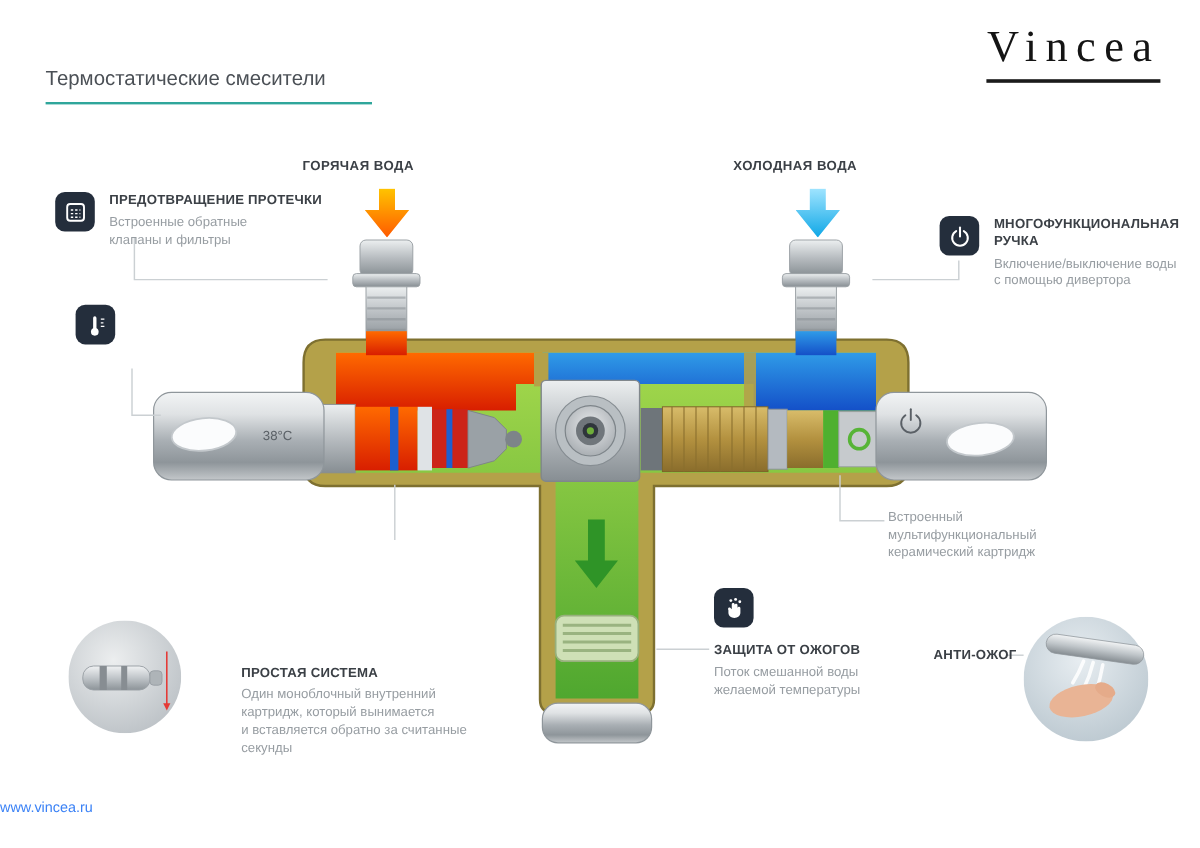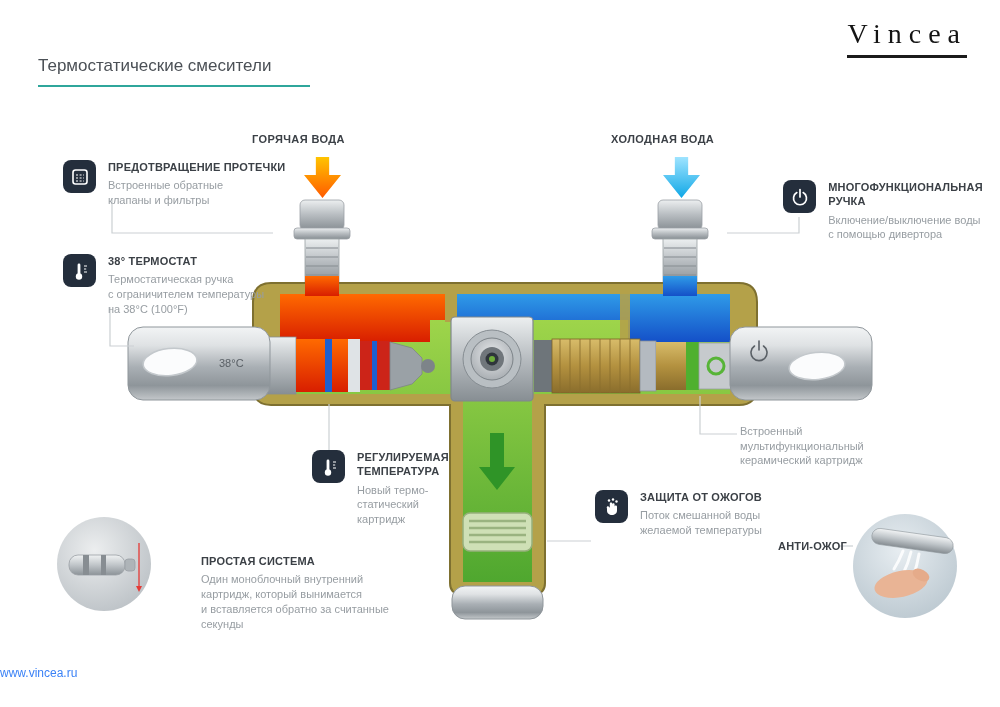--- a/index.html
+++ b/index.html
@@ -1,21 +1,21 @@
 <!DOCTYPE html>
 <html><head>
 <meta charset="utf-8">
 <style>
   html,body{margin:0;padding:0;background:#fff;}
   .page{position:relative;width:1000px;height:707px;background:#ffffff;overflow:hidden;
         font-family:"Liberation Sans",sans-serif;}
   .abs{position:absolute;}
   .header-title{font-size:17px;color:#4b5056;display:inline-block;padding-bottom:9px;
         border-bottom:2px solid #2fa69b;width:272px;margin-top:28px;}
-  .brand{font-family:"Liberation Serif",serif;font-size:28px;color:#141414;letter-spacing:7px;
+  .brand{font-family:"Liberation Serif",serif;font-size:37px;color:#141414;letter-spacing:7px;
         display:inline-block;padding-bottom:5px;border-bottom:3px solid #1b1b1b;}
   .water-label{font-size:11px;font-weight:bold;color:#3b4046;letter-spacing:.4px;text-align:left;width:140px;}
   .arrow{width:37px;height:41px;clip-path:polygon(32% 0,68% 0,68% 44%,100% 44%,50% 100%,0 44%,32% 44%);}
   .arrow.hot{background:linear-gradient(#ffc400,#ff5a00);}
   .arrow.cold{background:linear-gradient(#9fe4ff,#0fa7e6);}
   .callout{display:flex;gap:12px;align-items:flex-start;}
   .icon-badge{flex:0 0 auto;width:33px;height:33px;border-radius:8px;background:#242e3c;
         display:flex;align-items:center;justify-content:center;}
   .callout-title{font-size:11px;font-weight:bold;color:#3b4046;line-height:1.3;letter-spacing:.2px;white-space:pre-line;}
   .callout-desc{font-size:11px;color:#979da2;line-height:1.34;white-space:pre-line;margin-top:4px;}
@@ -163,47 +163,41 @@
       <polyline points="273,233 112,233 112,198"></polyline>
       <polyline points="110,307 110,346 134,346"></polyline>
       <polyline points="727,233 799,233 799,217"></polyline>
       <polyline points="700,396 700,434 737,434"></polyline>
       <polyline points="329,404 329,450"></polyline>
       <polyline points="547,541 591,541"></polyline>
       <polyline points="838,546 853,546"></polyline>
     </g>
   </svg>
 
-  <div class="abs callout" style="left:63px;top:160px;justify-content:center;">
+  <div class="abs callout" style="left:46px;top:160px;justify-content:center;">
     <div class="icon-badge">
       <svg width="24" height="24" viewBox="0 0 24 24">
         <rect x="5" y="5" width="14" height="14" rx="2.5" fill="none" stroke="#fff" stroke-width="1.6"></rect>
         <path d="M8 10h8M8 13h8M8 16h8" stroke="#fff" stroke-width="1.2" stroke-dasharray="2 1.6"></path>
       </svg>
     </div>
     <div>
       <div class="callout-title">ПРЕДОТВРАЩЕНИЕ ПРОТЕЧКИ</div>
       <div class="callout-desc">Встроенные обратные
 клапаны и фильтры</div>
     </div>
   </div>
 
   <div class="abs callout" style="left:63px;top:254px;">
     <div class="icon-badge">
       <svg width="24" height="24" viewBox="0 0 24 24">
         <line x1="11" y1="6" x2="11" y2="15" stroke="#fff" stroke-width="2.8" stroke-linecap="round"></line>
         <circle cx="11" cy="17.5" r="3.2" fill="#fff"></circle>
         <path d="M16 7h3M16 10h2.2M16 13h3" stroke="#fff" stroke-width="1.1"></path>
       </svg>
-    </div>
-    <div>
-      <div class="callout-title">38° ТЕРМОСТАТ</div>
-      <div class="callout-desc">Термостатическая ручка
-с ограничителем температуры
-на 38°C (100°F)</div>
     </div>
   </div>
 
   <div class="abs callout" style="left:783px;top:180px;width:200px;justify-content:center;">
     <div class="icon-badge">
       <svg width="24" height="24" viewBox="0 0 24 24">
         <path d="M8.8 7.6a6.5 6.5 0 1 0 6.4 0" fill="none" stroke="#fff" stroke-width="1.7" stroke-linecap="round"></path>
         <line x1="12" y1="4.5" x2="12" y2="12" stroke="#fff" stroke-width="1.7" stroke-linecap="round"></line>
       </svg>
     </div>
@@ -212,38 +206,22 @@
 РУЧКА</div>
       <div class="callout-desc">Включение/выключение воды
 с помощью дивертора</div>
     </div>
   </div>
 
   <div class="abs gray-note" style="left:740px;top:424px;">Встроенный
 мультифункциональный
 керамический картридж</div>
 
-  <div class="abs callout" style="left:312px;top:450px;">
-    <div class="icon-badge">
-      <svg width="24" height="24" viewBox="0 0 24 24">
-        <line x1="11" y1="6" x2="11" y2="15" stroke="#fff" stroke-width="2.8" stroke-linecap="round"></line>
-        <circle cx="11" cy="17.5" r="3.2" fill="#fff"></circle>
-        <path d="M16 7h3M16 10h2.2M16 13h3" stroke="#fff" stroke-width="1.1"></path>
-      </svg>
-    </div>
-    <div>
-      <div class="callout-title">РЕГУЛИРУЕМАЯ
-ТЕМПЕРАТУРА</div>
-      <div class="callout-desc">Новый термо-
-статический
-картридж</div>
-    </div>
-  </div>
-
-  <div class="abs callout" style="left:595px;top:490px;">
+
+  <div class="abs callout" style="left:595px;top:490px;flex-direction:column;">
     <div class="icon-badge">
       <svg width="24" height="24" viewBox="0 0 24 24">
         <circle cx="9" cy="5.5" r="1.2" fill="#fff"></circle>
         <circle cx="13" cy="4.5" r="1.2" fill="#fff"></circle>
         <circle cx="16.5" cy="6.5" r="1.2" fill="#fff"></circle>
         <path d="M7 15.5c0 2.8 2.2 4.5 5 4.5s5-1.7 5-4.5v-3.7c0-.7-.55-1.2-1.2-1.2s-1.2.5-1.2 1.2V9.4c0-.7-.5-1.2-1.2-1.2s-1.2.5-1.2 1.2v-.8c0-.7-.5-1.2-1.2-1.2s-1.2.5-1.2 1.2v4.1l-1-1c-.5-.5-1.3-.5-1.8 0-.4.5-.4 1.2 0 1.7z" fill="#fff"></path>
       </svg>
     </div>
     <div>
       <div class="callout-title">ЗАЩИТА ОТ ОЖОГОВ</div>

